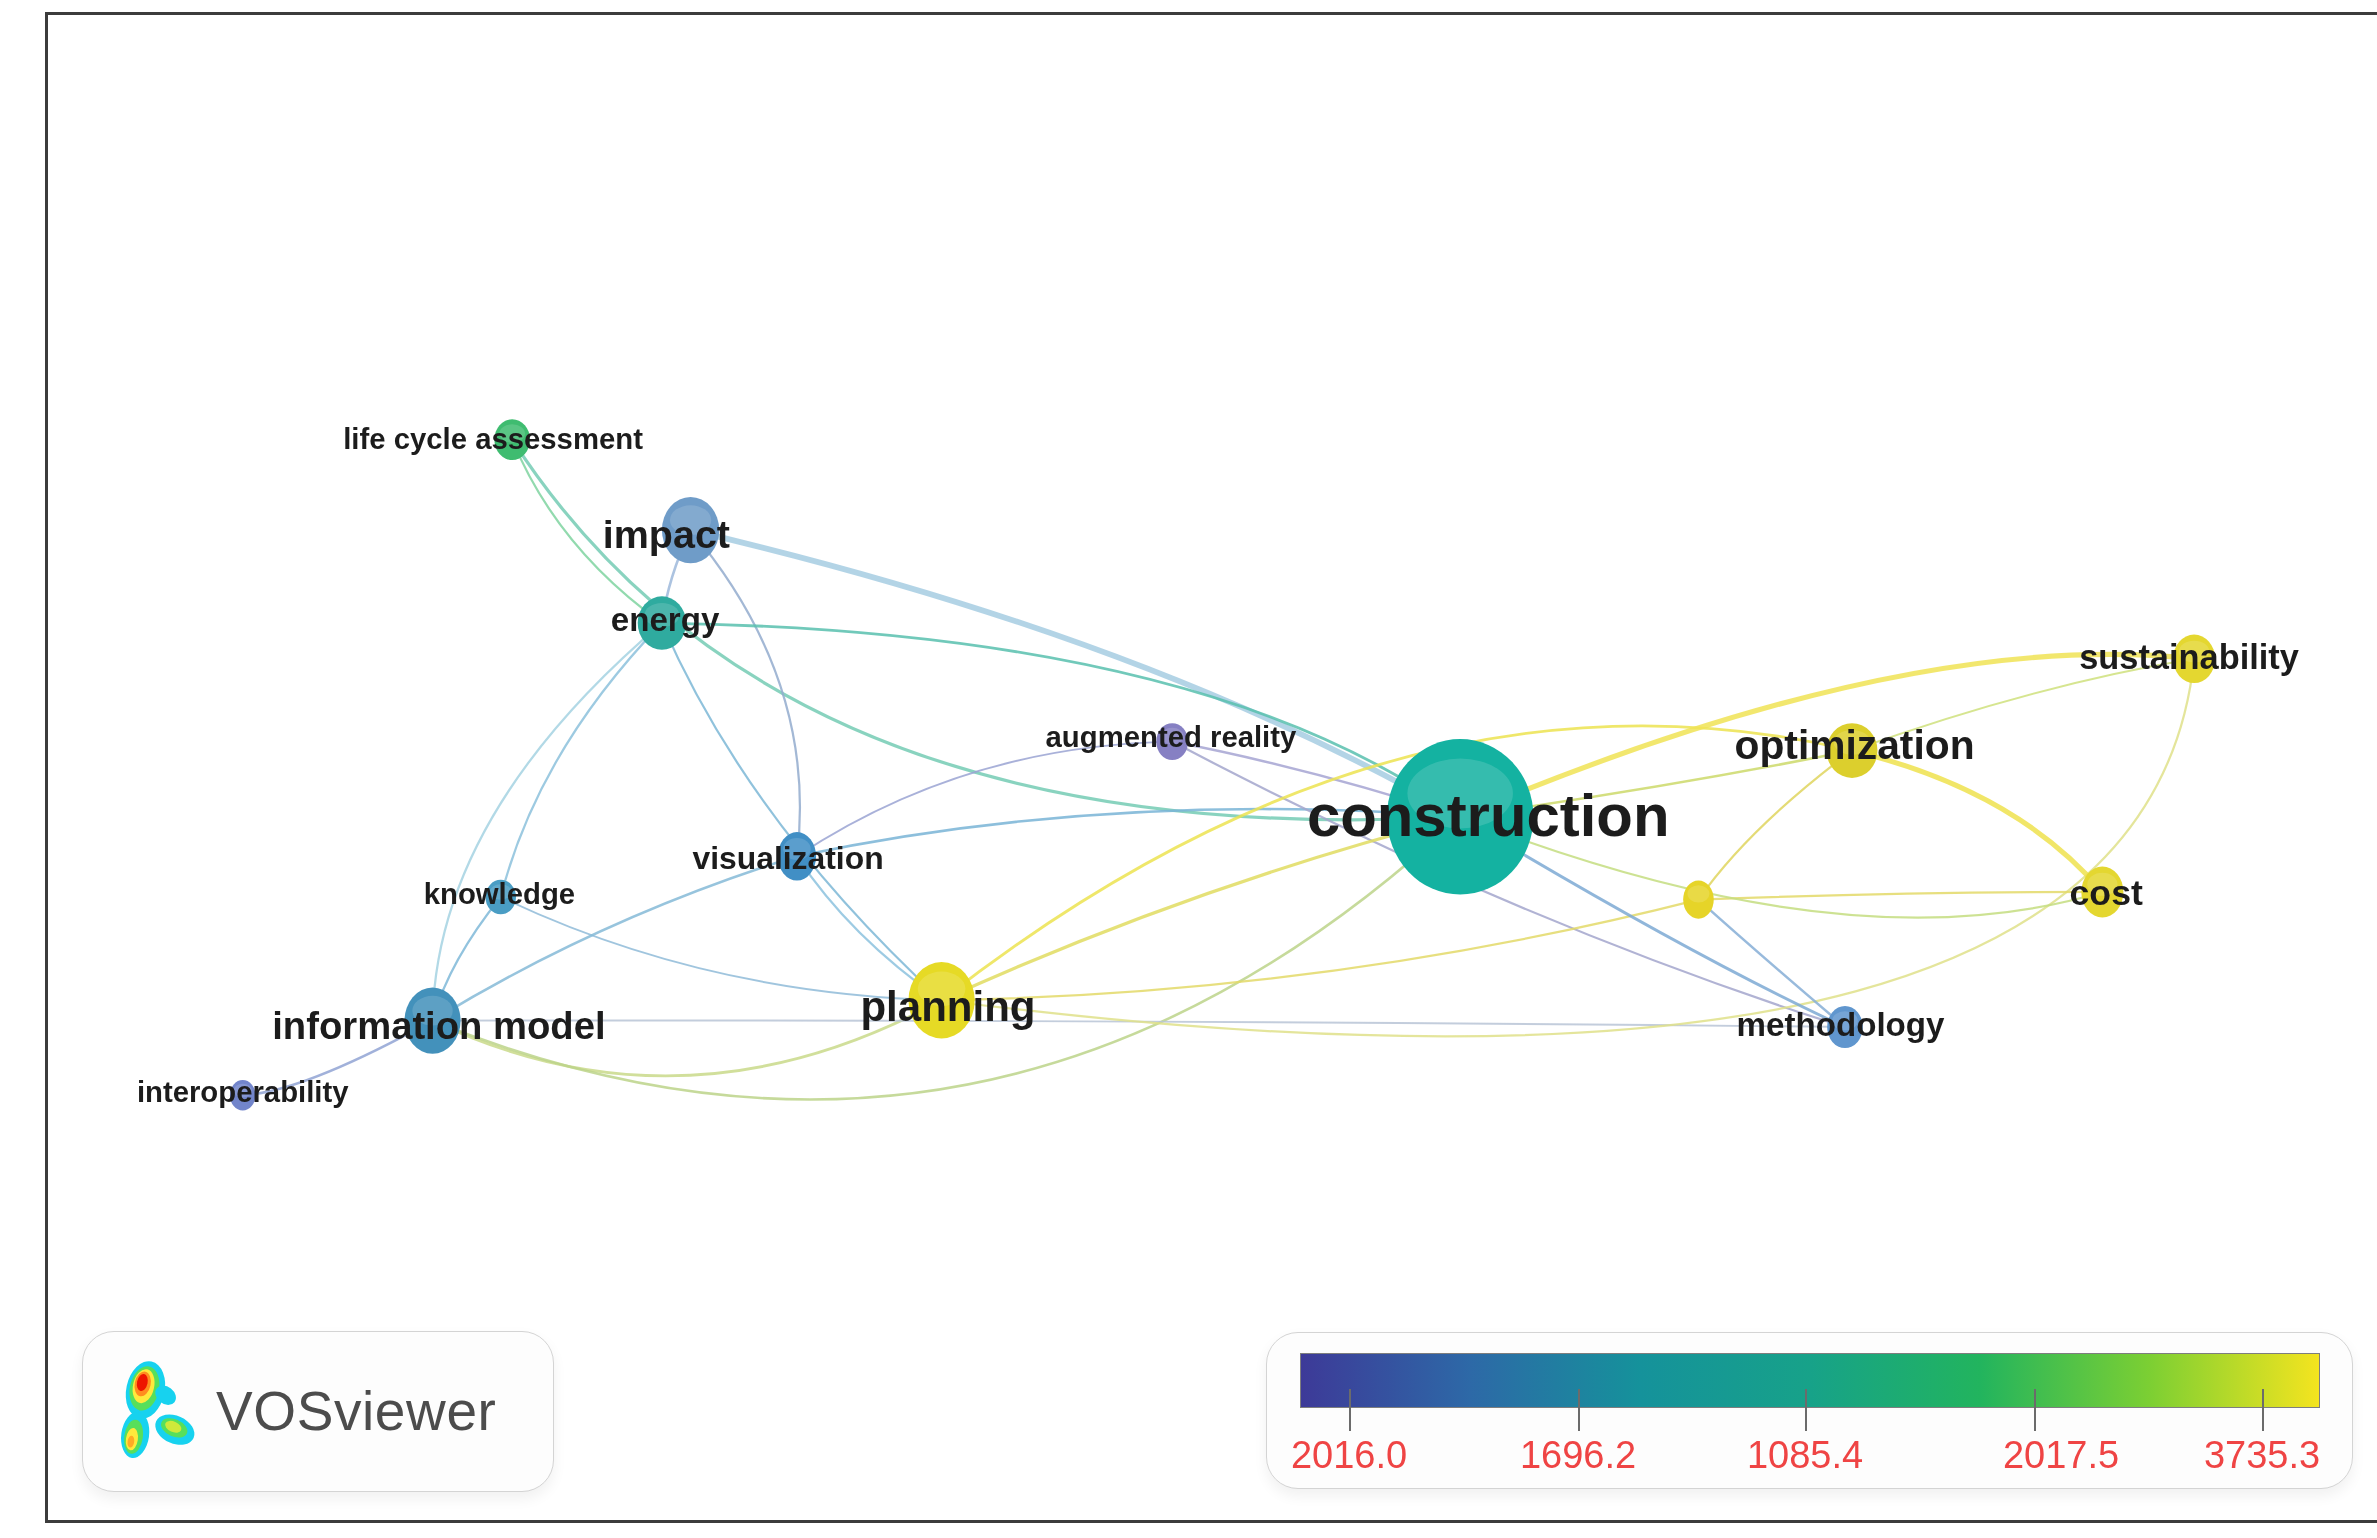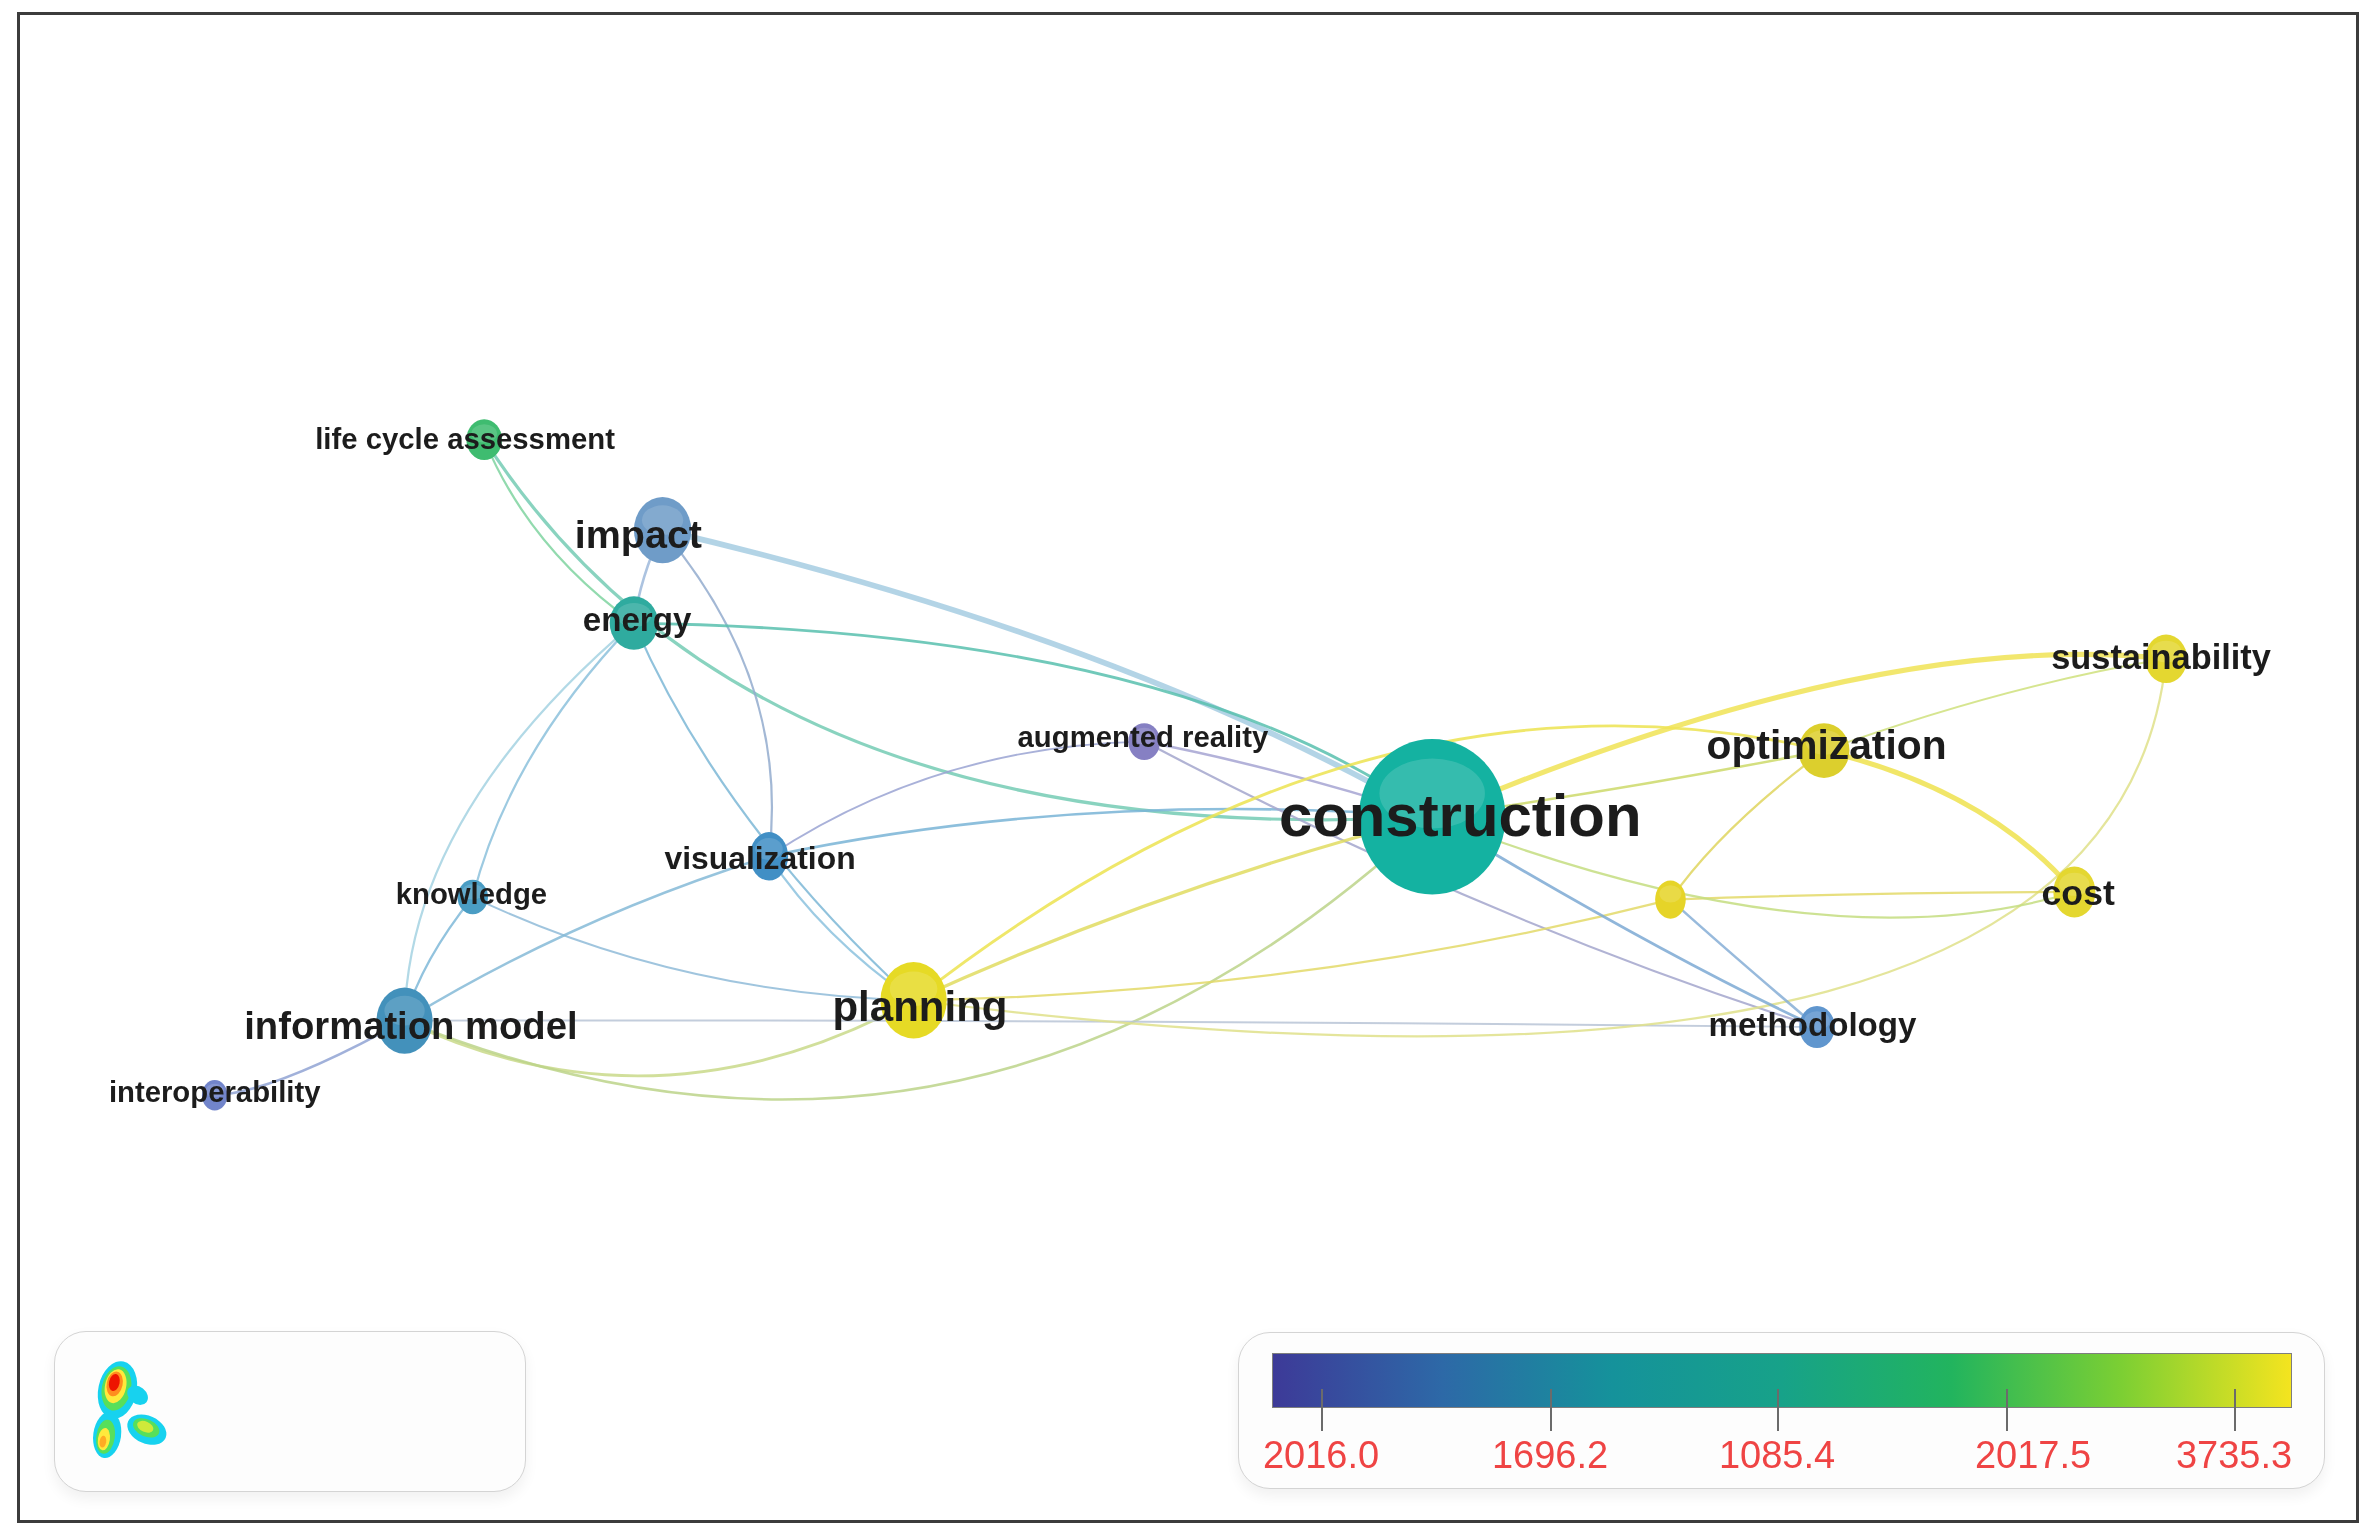--- a/index.html
+++ b/index.html
@@ -1,18 +1,18 @@
 <!DOCTYPE html>
 <html style="font-size:10.2px"><head>
 <meta charset="utf-8">
 <style>
   html,body{margin:0;padding:0;background:#ffffff;}
   body{width:2377px;height:1538px;position:relative;overflow:hidden;
        font-family:"Liberation Sans",sans-serif;}
-  .stage{position:absolute;inset:0;}
+  .stage{position:absolute;inset:0;margin-left:28px;}
   .frame{position:absolute;left:16.6px;top:11.5px;width:2342px;height:1511px;
          border:3.2px solid #3c3c3c;box-sizing:border-box;background:#ffffff;}
   #net{position:absolute;left:0;top:0;width:2377px;height:1538px;}
   .panel{position:absolute;background:#fdfdfd;border:1.9px solid #d4d4d4;
          border-radius:32px;box-shadow:0 6.4px 14px rgba(0,0,0,.06);}
   .logo-panel{left:54px;top:1331px;width:470px;height:159px;}
   .legend-panel{left:1238px;top:1332px;width:1085px;height:155px;}
   .logo-blob{position:absolute;left:31px;top:20.4px;width:86px;height:113px;}
   .logo-text{position:absolute;left:133px;top:0;height:159px;line-height:159px;
              font-size:55px;color:#4c4c4c;letter-spacing:0.6px;}
@@ -131,20 +131,21 @@
         <ellipse cx="30" cy="123" rx="14" ry="26" fill="#57df5b"></ellipse>
         <ellipse cx="28" cy="127" rx="9" ry="17" fill="#ffe93c"></ellipse>
         <ellipse cx="27" cy="131" rx="5" ry="9" fill="#ffab24"></ellipse>
       </g>
       <g transform="rotate(24 92 112)">
         <ellipse cx="92" cy="112" rx="31" ry="21" fill="#17d2ef"></ellipse>
         <ellipse cx="90" cy="110" rx="21" ry="13" fill="#57df5b"></ellipse>
         <ellipse cx="88" cy="109" rx="13" ry="8" fill="#cfe93a"></ellipse>
       </g>
     </svg>
+    <div class="logo-text">VOSviewer</div>
   </div>
 
   <div class="panel legend-panel">
     <div class="bar" id="colorbar" style="background: linear-gradient(90deg, rgb(61, 58, 152), rgb(45, 105, 167), rgb(21, 146, 155), rgb(23, 162, 137), rgb(34, 180, 94), rgb(124, 207, 51), rgb(244, 228, 31));"></div>
     <div id="ticks">
         <div class="tick-line" style="left: 82px;"></div>
         <div class="tick-label" style="left: 82px;">2016.0</div>
         <div class="tick-line" style="left: 311px;"></div>
         <div class="tick-label" style="left: 311px;">1696.2</div>
         <div class="tick-line" style="left: 538px;"></div>

